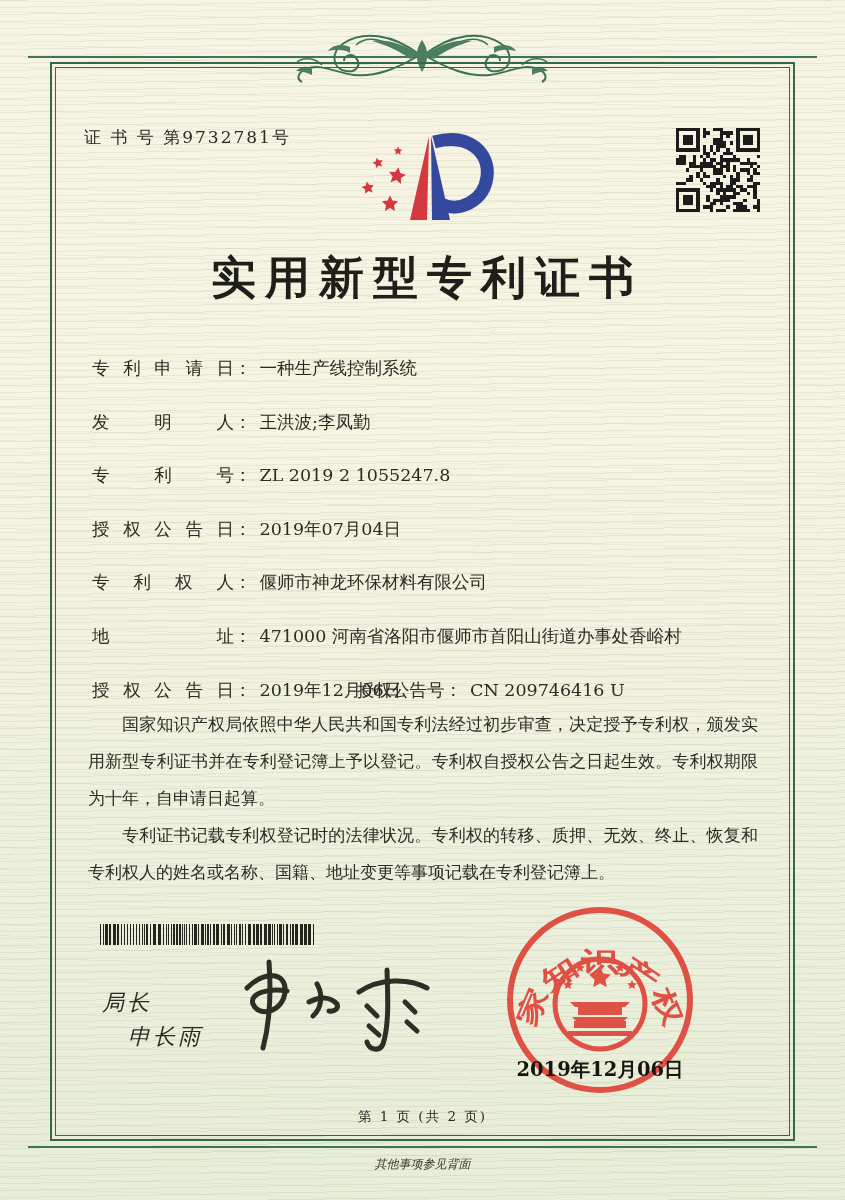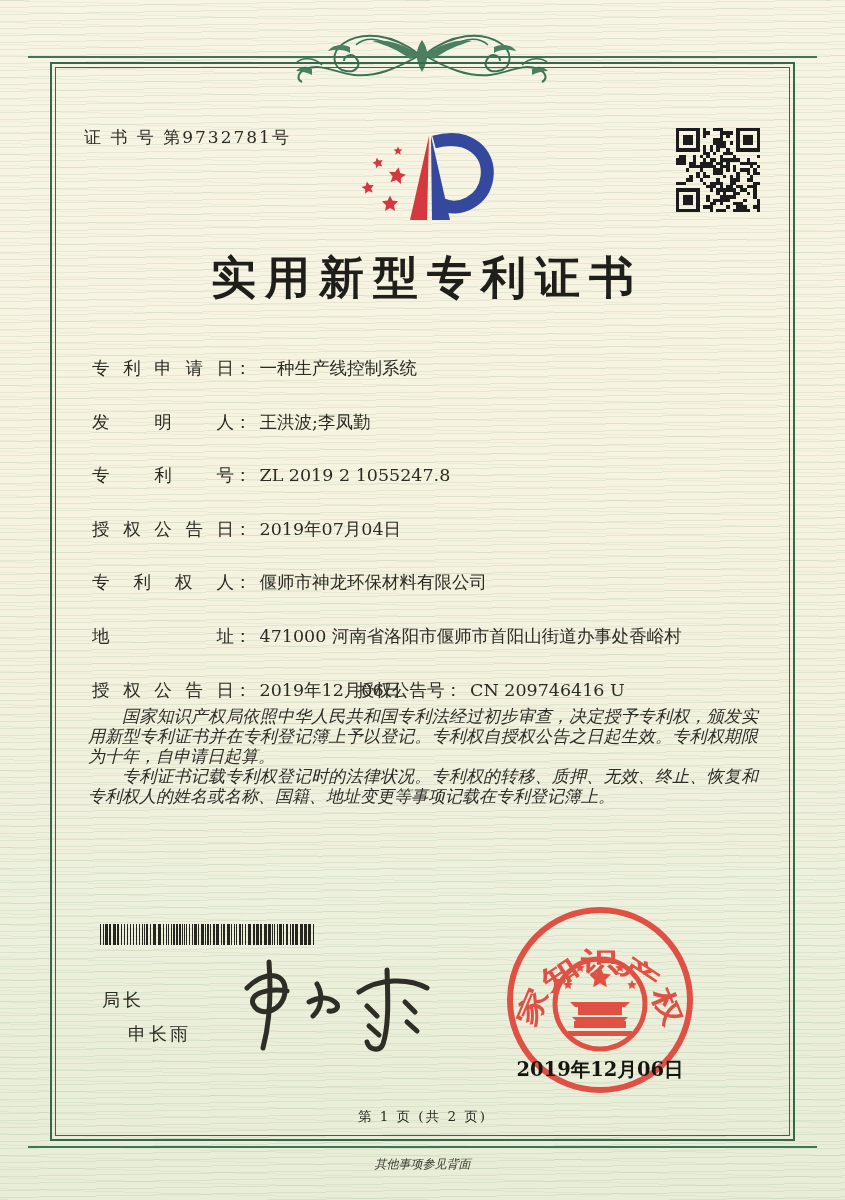--- a/index.html
+++ b/index.html
@@ -31,24 +31,24 @@
   .frow{height:53.6px;white-space:nowrap;}
   .flabel{
     display:inline-block;width:142px;
     text-align:justify;text-align-last:justify;
   }
   .fvalue{padding-left:8px;}
   .grant-second{position:absolute;left:265px;top:0;}
   .grant-row{position:relative;}
   .paras{
     position:absolute;left:88px;top:706px;width:670px;
-    font-size:17px;line-height:20px;text-align:justify;color:#2c2c26;font-style:italic;
+    font-size:17px;line-height:37px;text-align:justify;color:#2c2c26;
   }
   .paras p{margin:0;text-indent:2em;}
-  .signer{position:absolute;left:102px;font-size:18px;letter-spacing:3px;}
+  .signer{position:absolute;left:102px;font-size:22px;letter-spacing:3px;font-style:italic;}
   .seal-date{
     position:absolute;left:502px;top:1056px;width:196px;text-align:center;
     font-size:19.5px;font-weight:bold;color:#17150f;z-index:6;
   }
   .page-num{position:absolute;left:0;right:0;top:1108px;text-align:center;font-size:13.5px;letter-spacing:2px;}
   .back-note{position:absolute;left:0;right:0;top:1156px;text-align:center;font-size:12px;font-style:italic;color:#3a382f;}
   .abs{position:absolute;}
   svg{display:block;}
 </style>
 </head>

